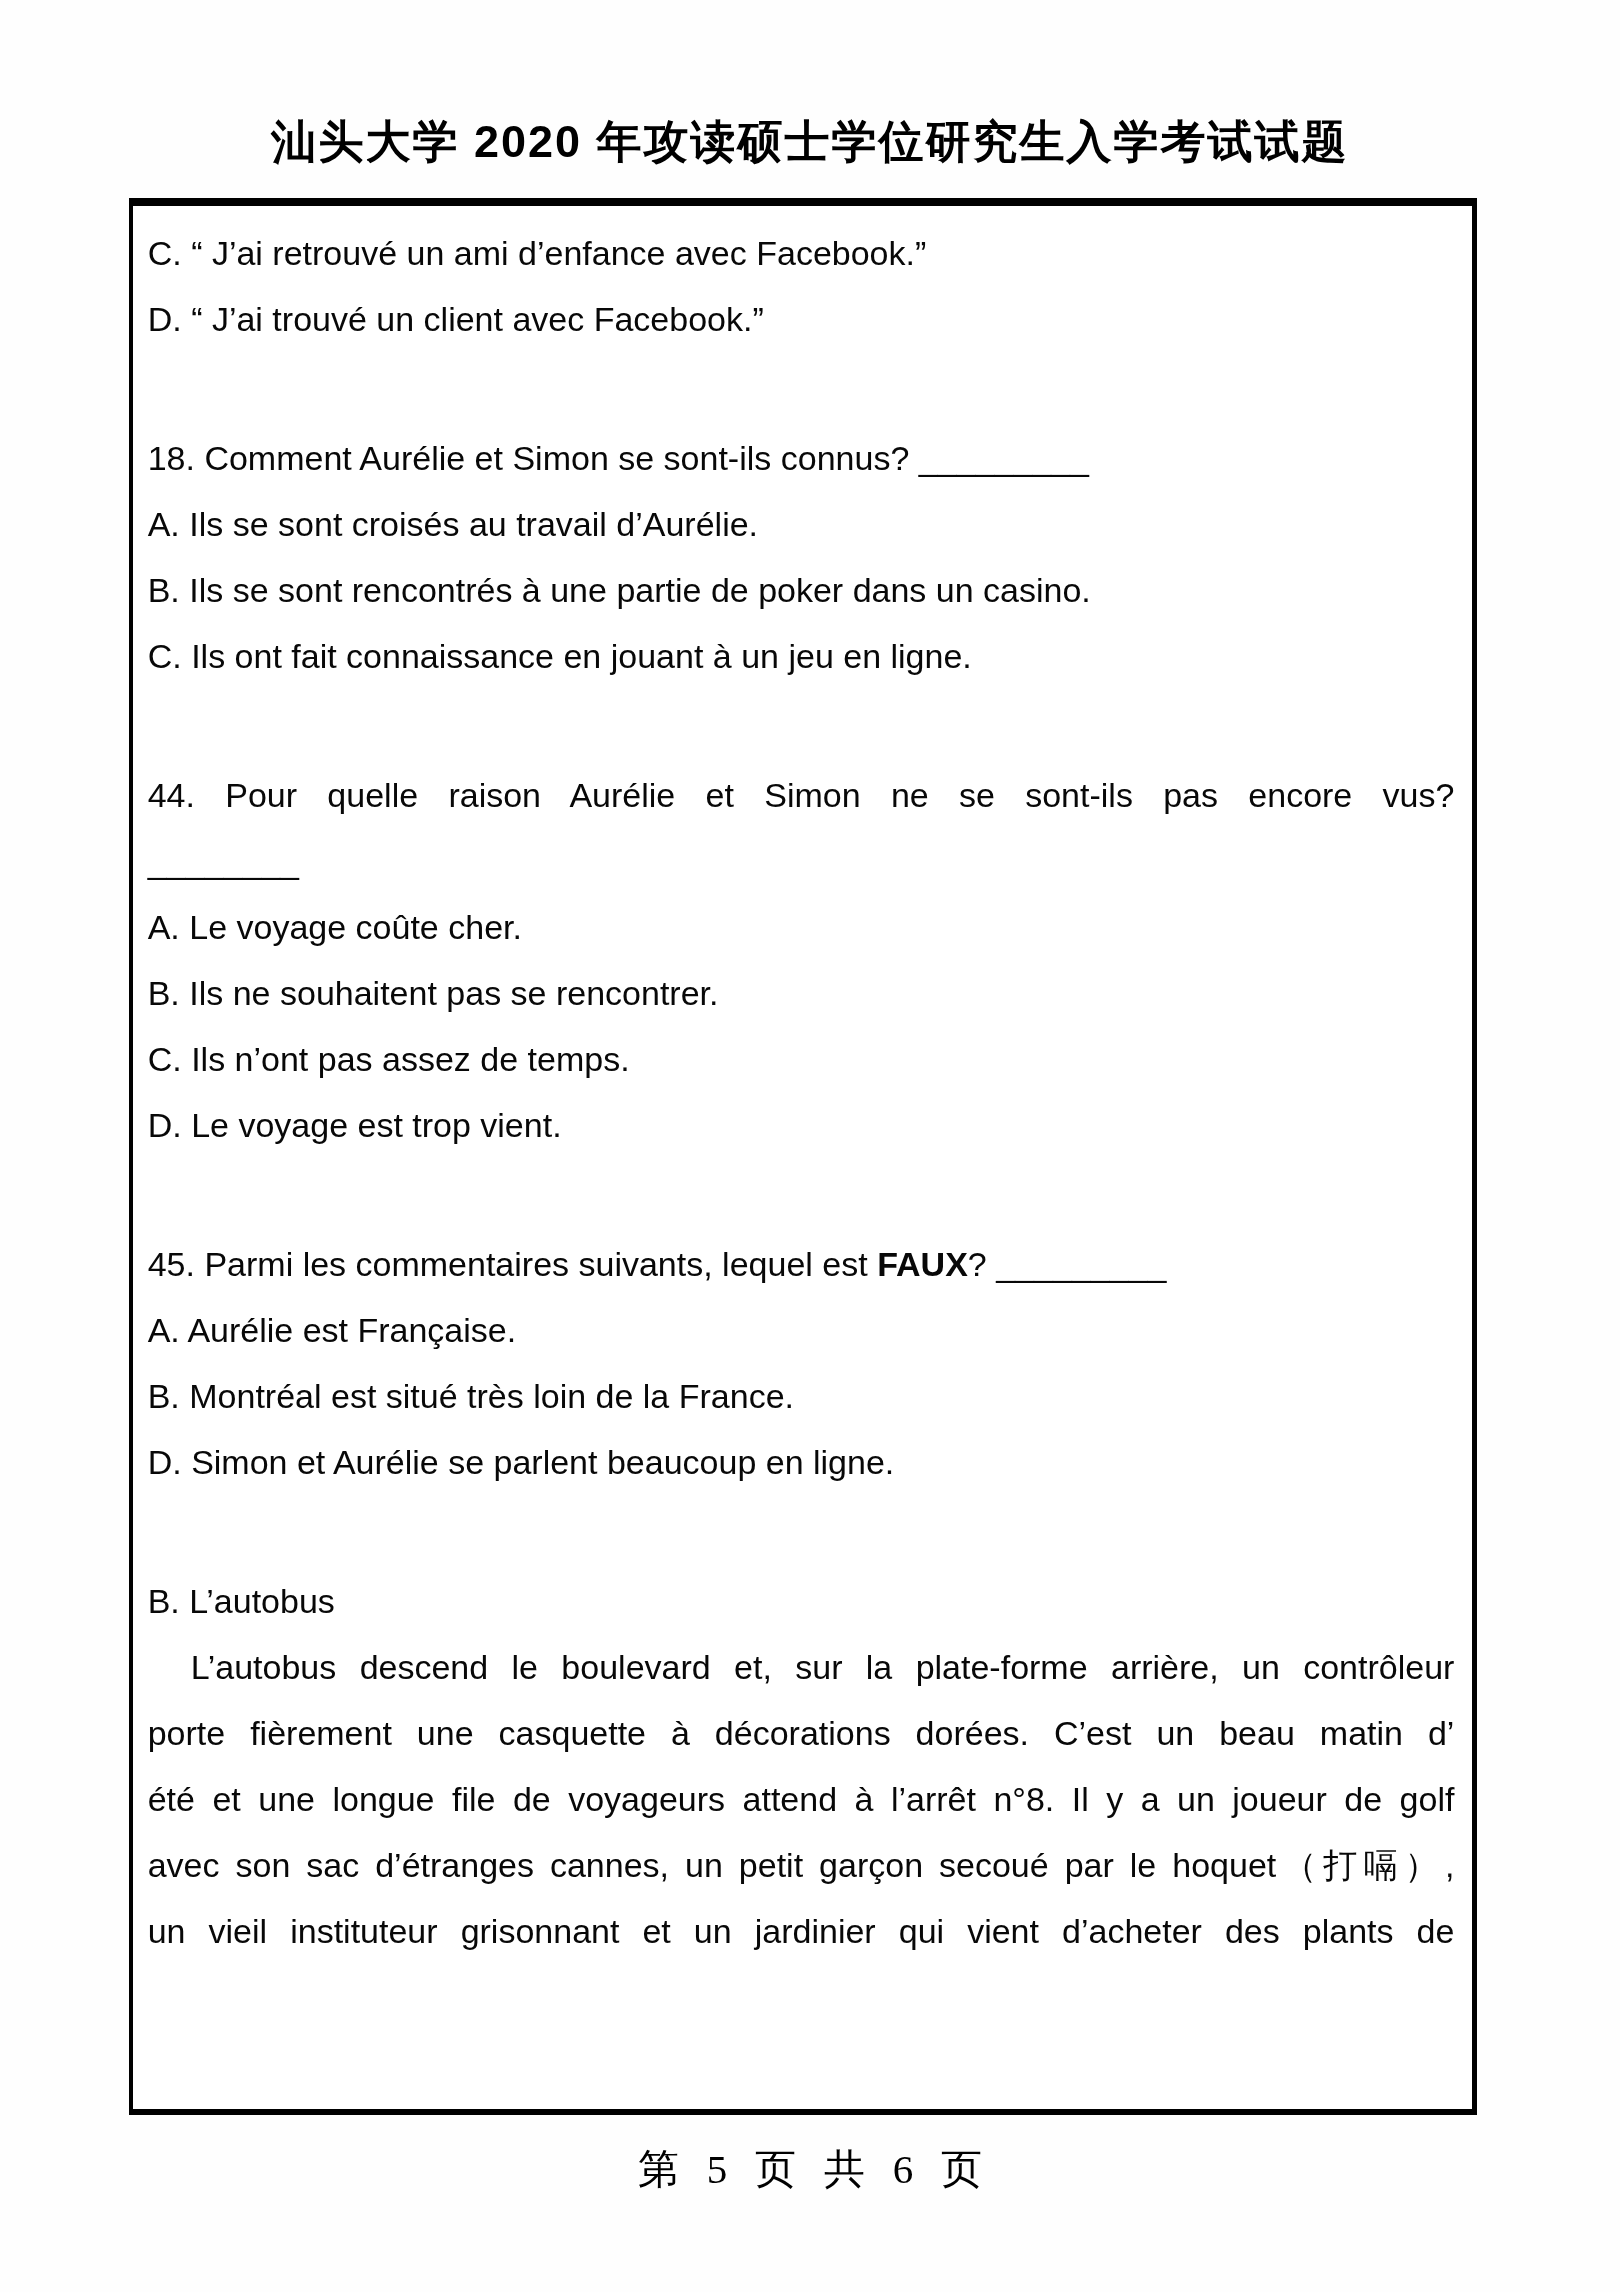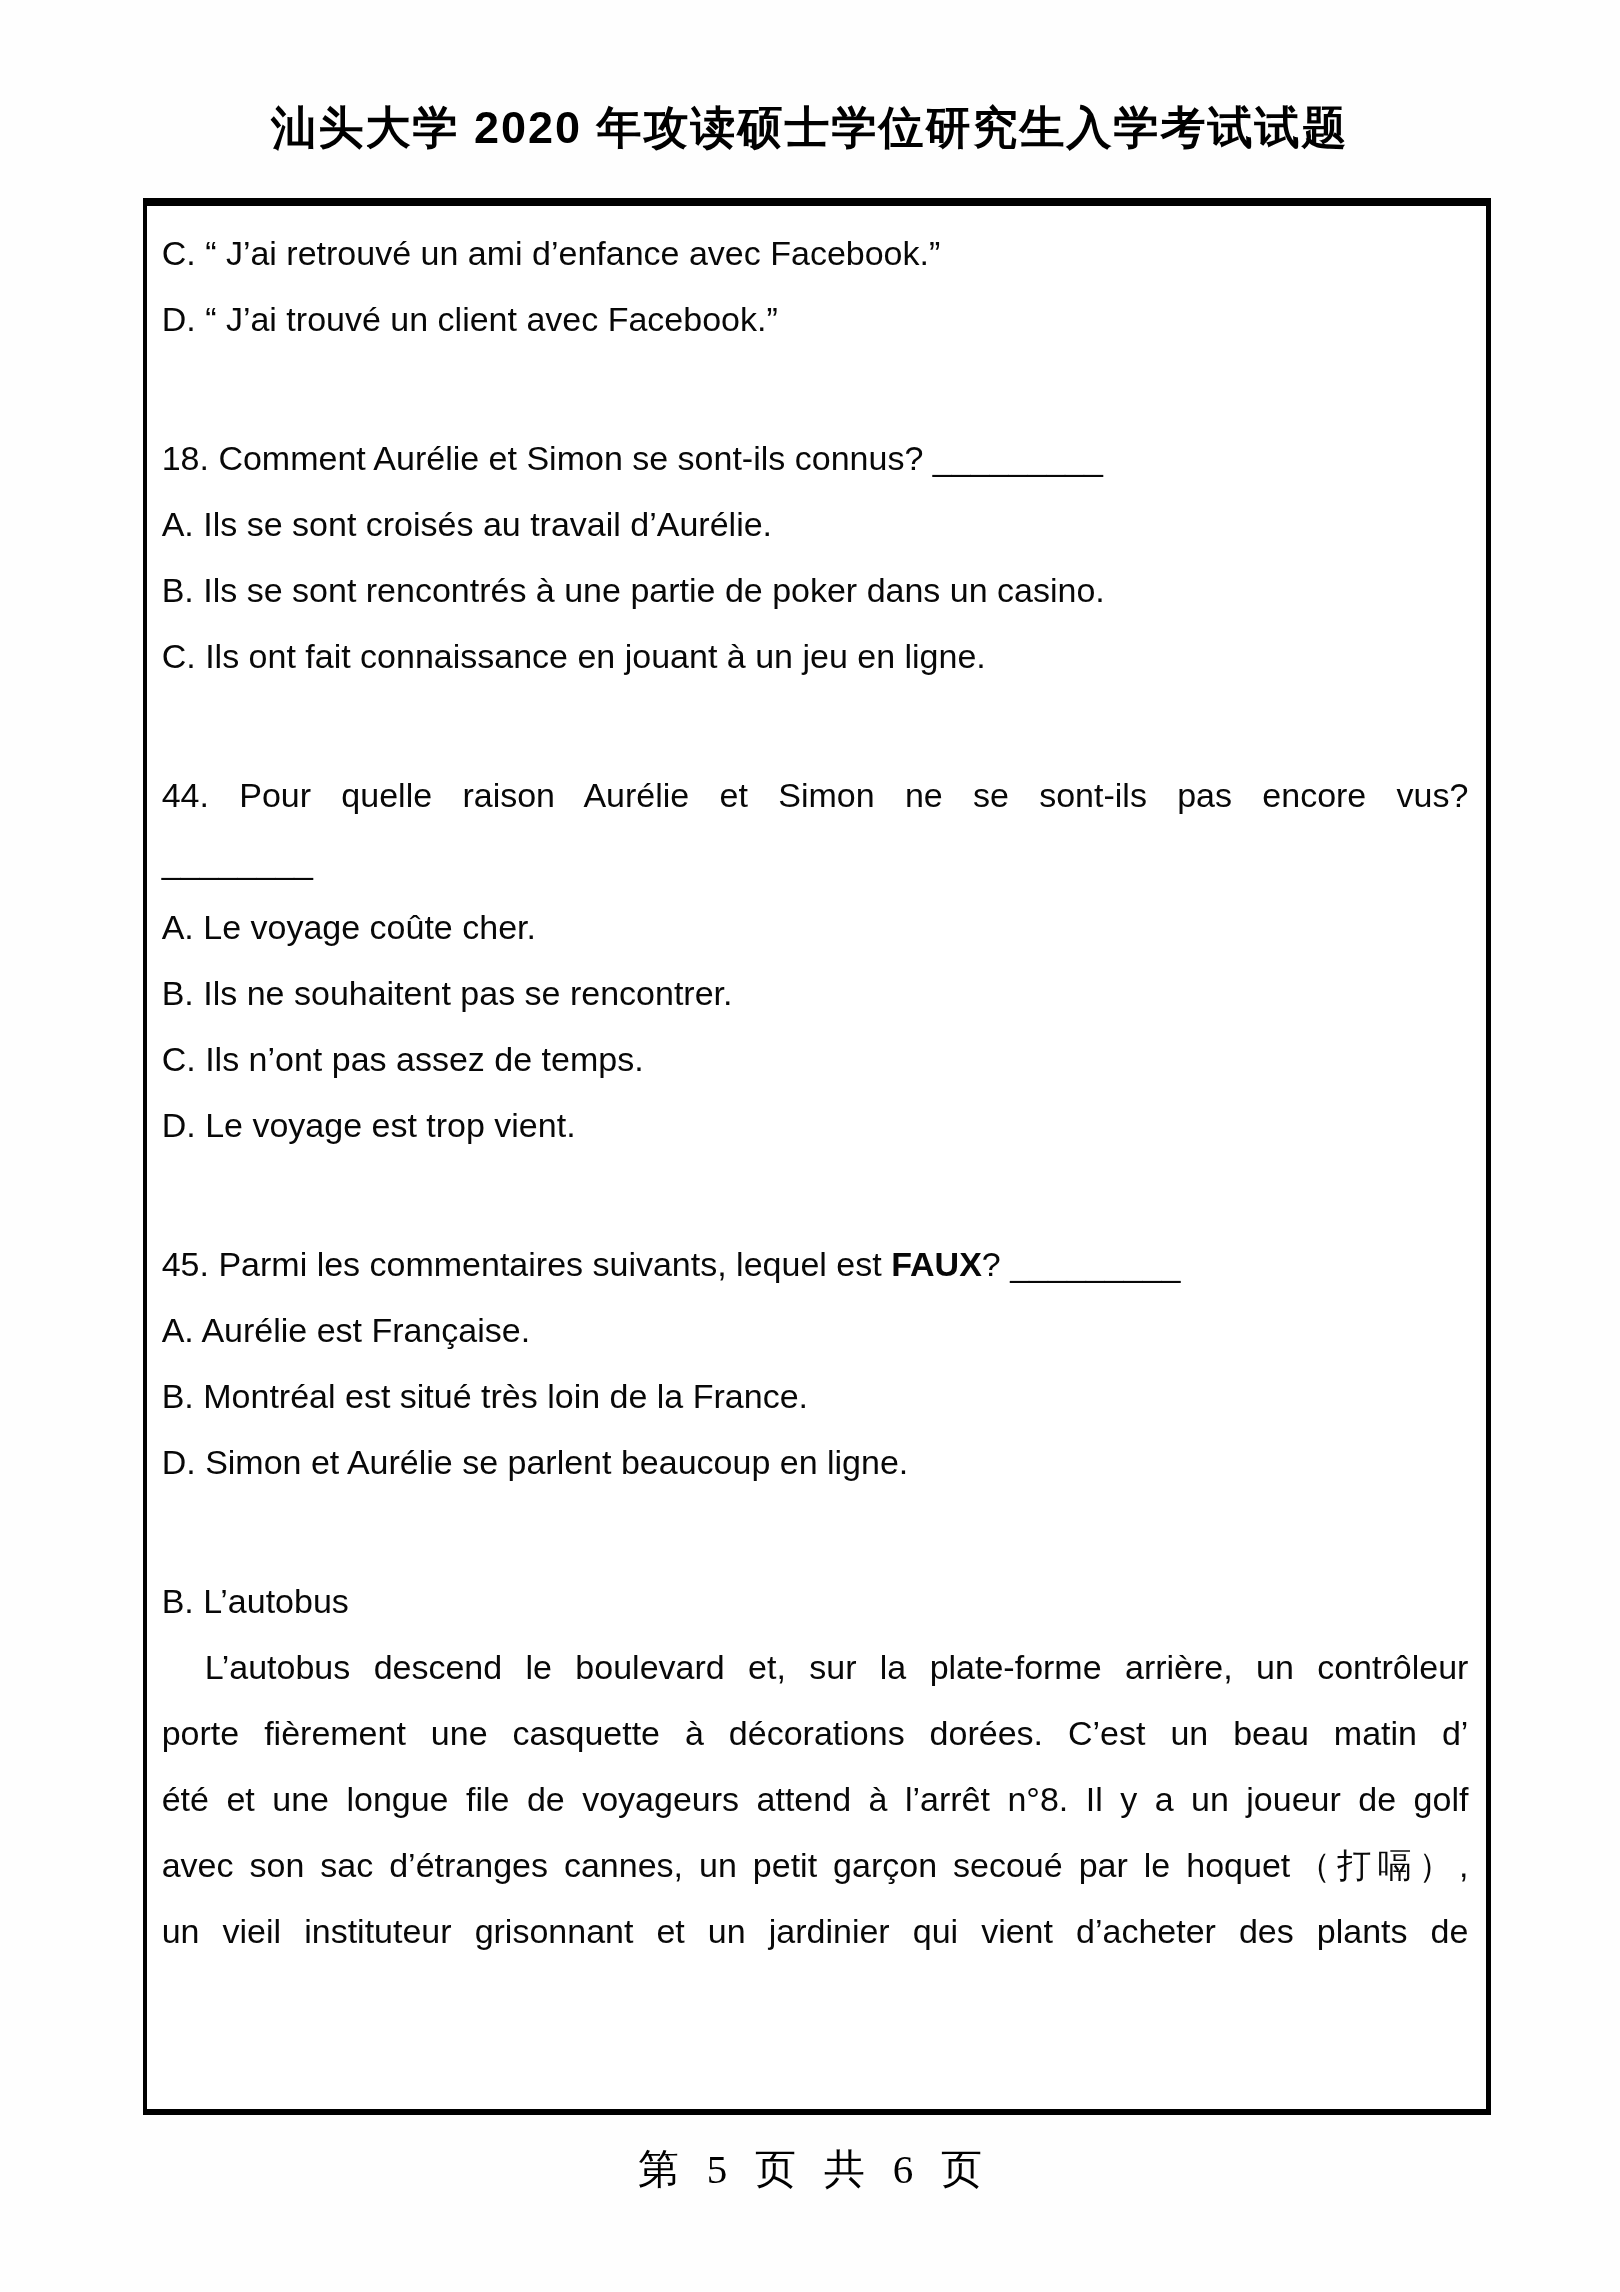--- a/index.html
+++ b/index.html
@@ -11,32 +11,32 @@
     position: relative;
     width: 1620px;
     height: 2293px;
     background: #fefefe;
     font-family: "Liberation Sans", "DejaVu Sans", sans-serif;
     color: #0a0a0a;
     overflow: hidden;
   }
   .title {
     position: absolute;
-    top: 98px;
+    top: 112px;
     left: 0;
     width: 100%;
     text-align: center;
     font-size: 45px;
     font-weight: 700;
     letter-spacing: 2px;
     color: #000;
   }
   .box {
     position: absolute;
-    left: 143px;
+    left: 129px;
     top: 198px;
     width: 1348px;
     height: 1917px;
     box-sizing: border-box;
     border: solid #000;
     border-width: 8.8px 5.9px 6.9px 4.9px;
     padding: 13.7px 17.6px 0 14.7px;
     overflow: hidden;
     background: #fff;
   }

